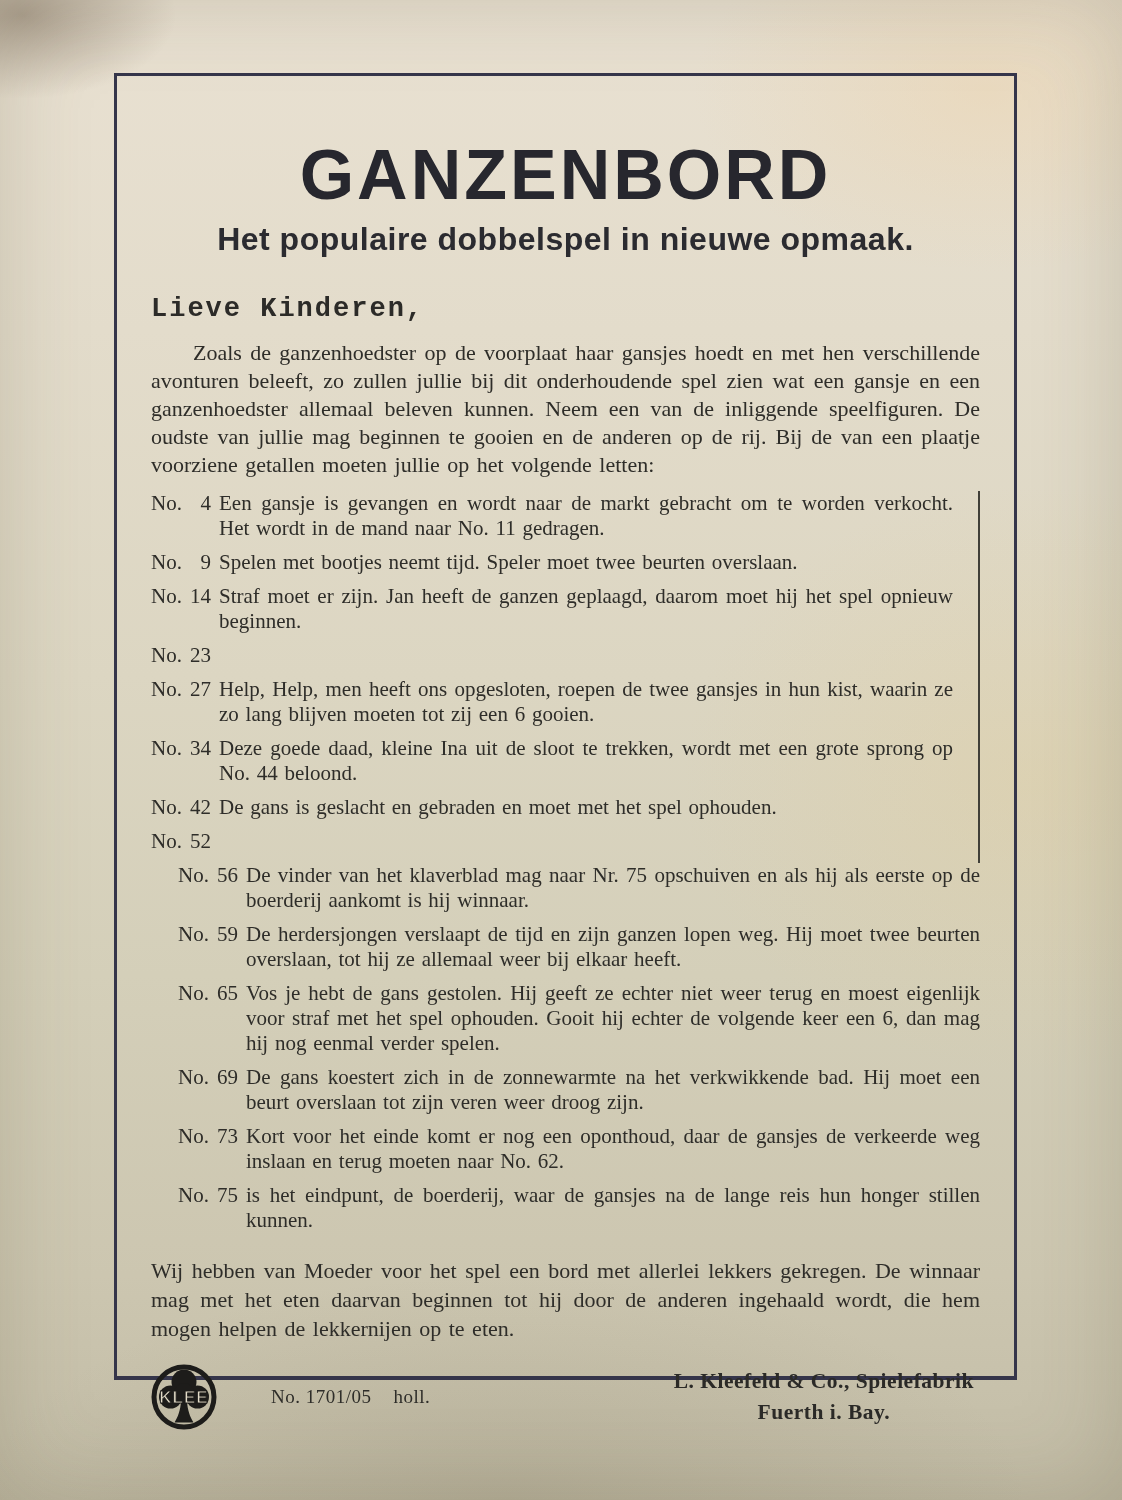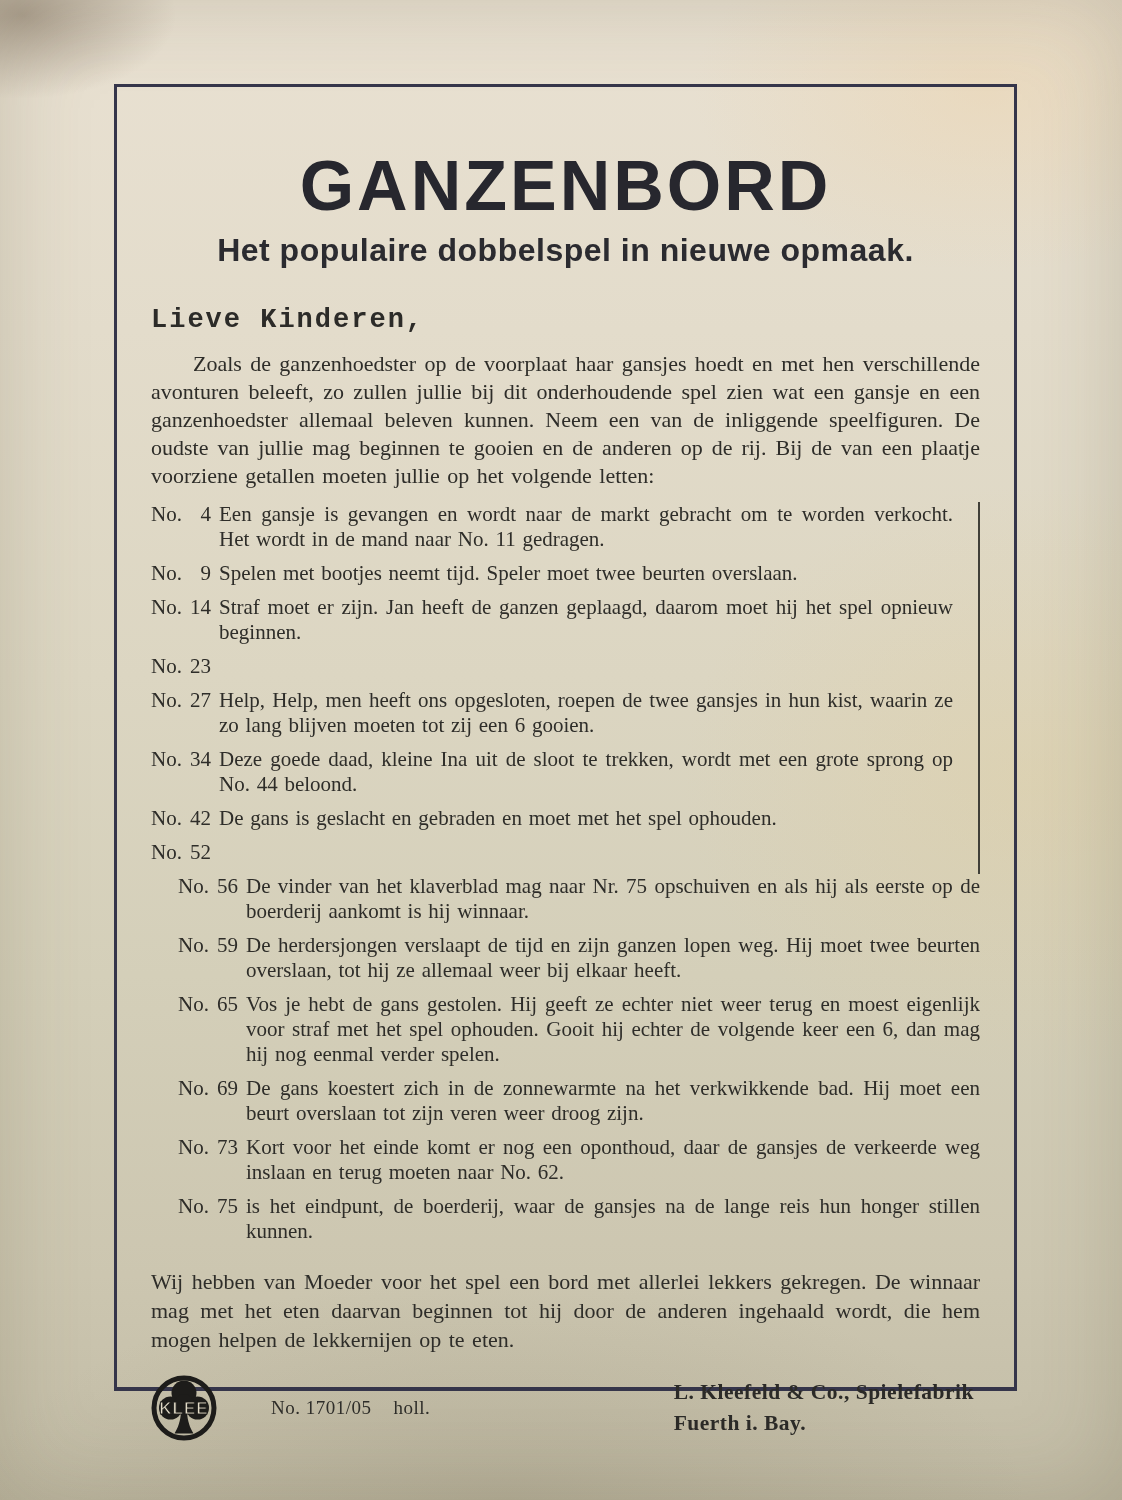--- a/index.html
+++ b/index.html
@@ -15,21 +15,21 @@
     background:
       radial-gradient(ellipse 420px 260px at 88% 6%, rgba(236,210,170,0.45), rgba(236,210,170,0) 70%),
       radial-gradient(ellipse 500px 420px at 92% 52%, rgba(226,204,150,0.30), rgba(226,204,150,0) 70%),
       radial-gradient(ellipse 220px 120px at 2% 1%, rgba(70,50,30,0.35), rgba(70,50,30,0) 70%),
       radial-gradient(ellipse 700px 300px at 45% 100%, rgba(120,112,88,0.18), rgba(120,112,88,0) 75%),
       linear-gradient(180deg,#e9e1d2 0%, #e3dccb 22%, #dcd6c2 45%, #d4cfb9 65%, #ccc6b0 85%, #c2bca6 100%);
     box-shadow: inset 0 0 90px rgba(90,80,55,0.22);
   }
   .frame{
     position:absolute;
-    left:114px; top:84px;
+    left:114px; top:73px;
     width:903px; height:1307px;
     border:3px solid #35354a;
     border-bottom-width:4px;
     box-sizing:border-box;
   }
   .content{
     padding:48px 34px 0 34px;
     color:#2e2d29;
   }
   .title{
@@ -125,20 +125,21 @@
   .order-no{
     margin-left:38px;
     font-size:19px;
     letter-spacing:0.5px;
     color:#2e2d29;
   }
   .order-no .suffix{margin-left:22px;}
   .company{
     margin-left:auto;
     margin-right:6px;
+    text-align:center;
     font-weight:bold;
     font-size:21.5px;
     line-height:31px;
     letter-spacing:0.5px;
     color:#2b2a27;
   }
 </style>
 </head>
 <body>
 

